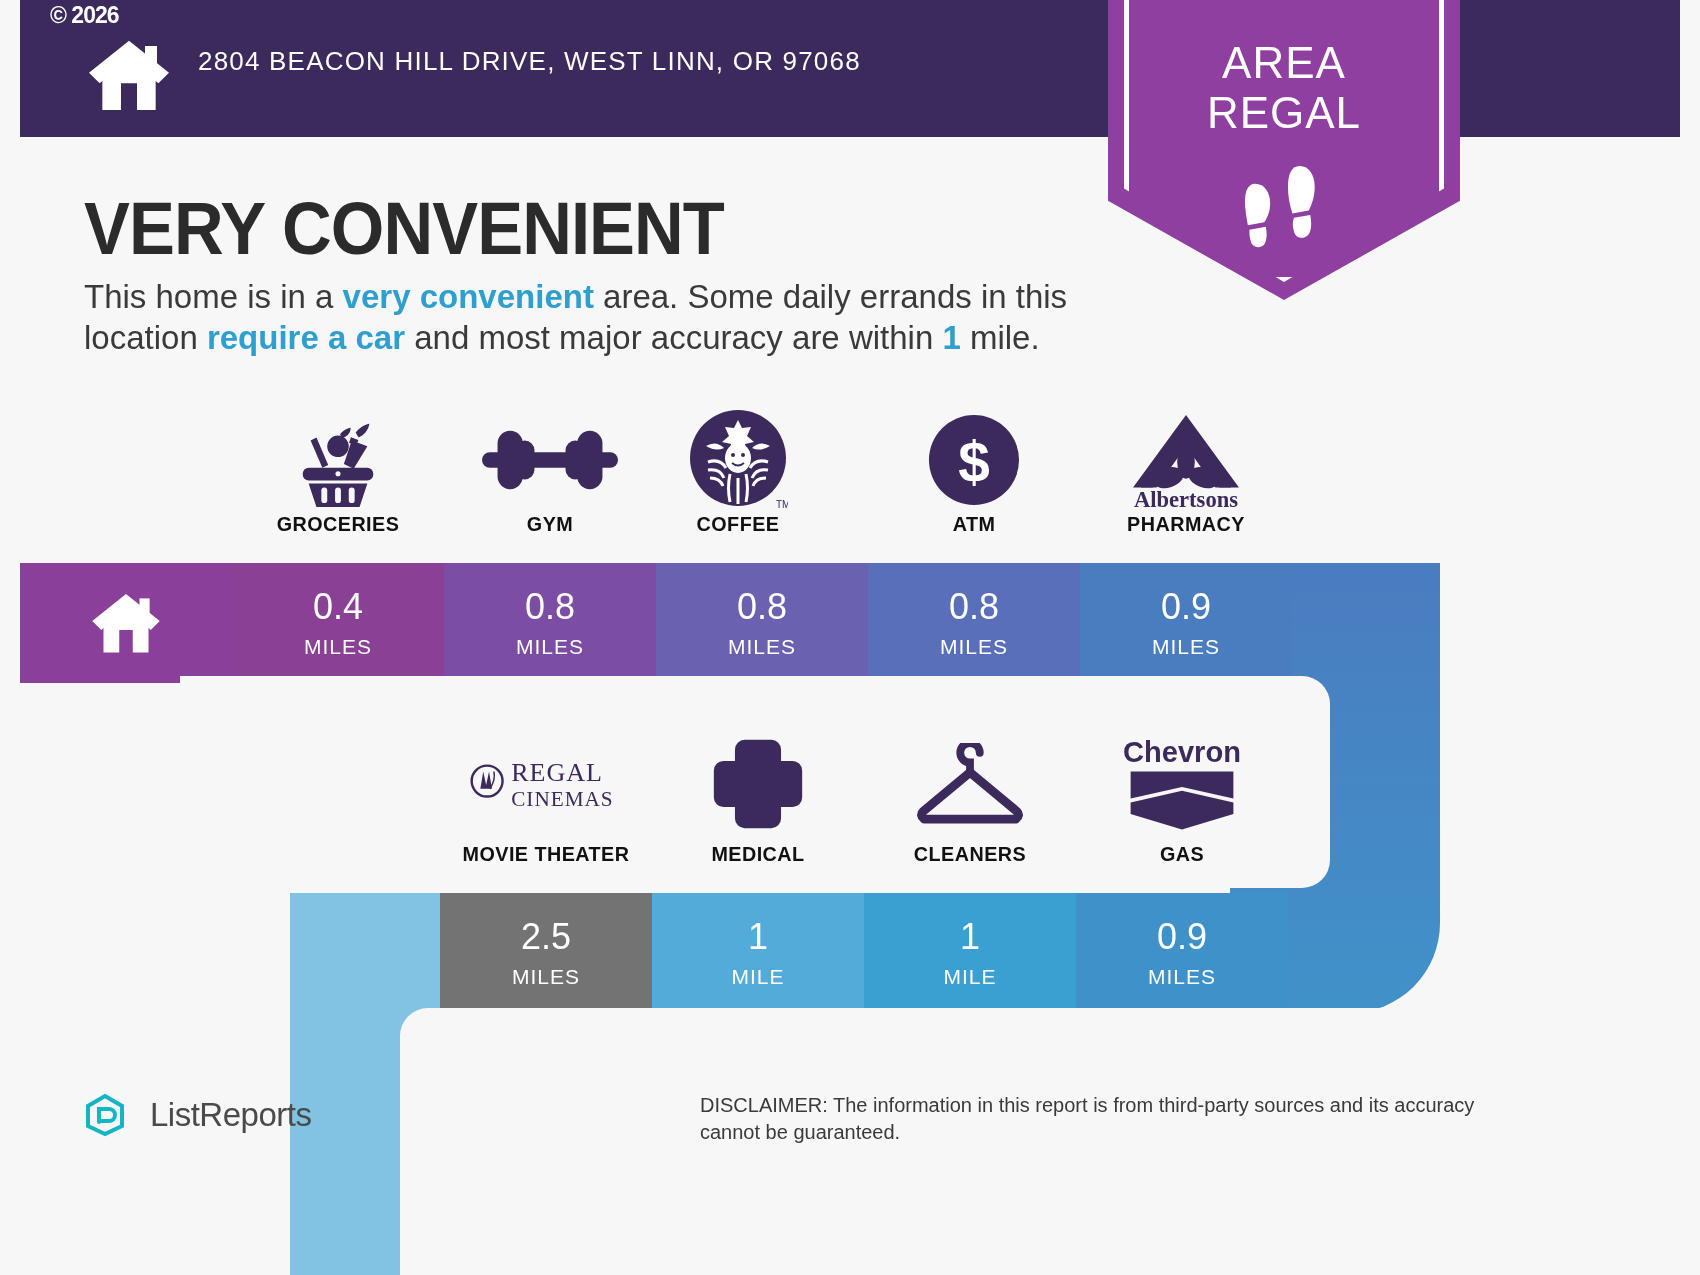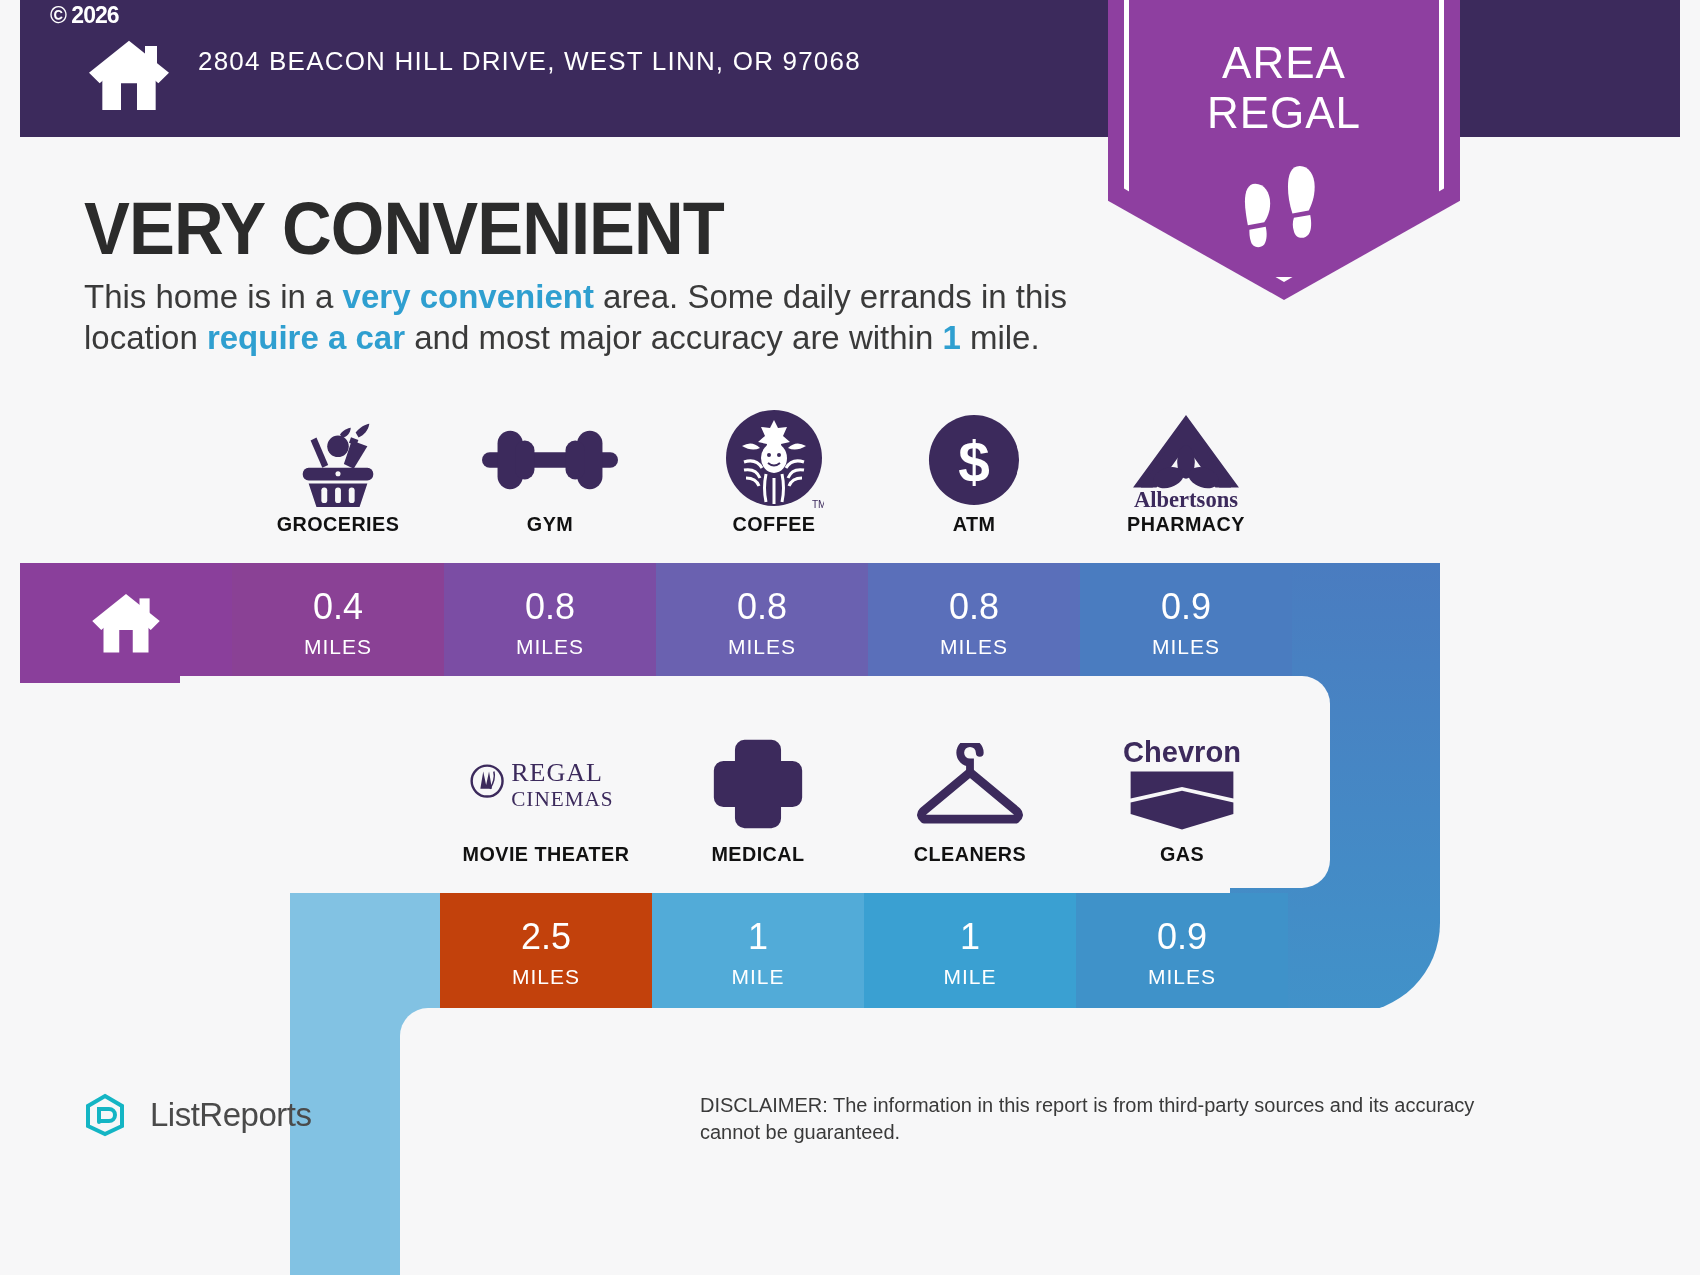--- a/index.html
+++ b/index.html
@@ -209,21 +209,21 @@
           <rect class="purp" x="0" y="34" width="140" height="16" rx="8"></rect>
           <rect class="purp" x="16" y="12" width="26" height="60" rx="13"></rect>
           <rect class="purp" x="98" y="12" width="26" height="60" rx="13"></rect>
           <rect class="purp" x="34" y="22" width="20" height="40" rx="10"></rect>
           <rect class="purp" x="86" y="22" width="20" height="40" rx="10"></rect>
         </svg>
       </div>
       <div class="lbl">GYM</div>
     </div>
 
-    <div class="iconcell" style="left:436px;">
+    <div class="iconcell" style="left:400px;">
       <div class="ic">
         <svg viewBox="0 0 100 104" width="100" height="104">
           <circle class="purp" cx="50" cy="50" r="48"></circle>
           <path fill="#fff" d="M50 12 l4 8 l9 -1 l-4 9 l7 6 l-9 2 l1 9 l-8 -5 l-8 5 l1 -9 l-9 -2 l7 -6 l-4 -9 l9 1 Z"></path>
           <ellipse fill="#fff" cx="50" cy="50" rx="13" ry="15"></ellipse>
           <circle class="purp" cx="45" cy="47" r="2"></circle>
           <circle class="purp" cx="55" cy="47" r="2"></circle>
           <path fill="none" stroke="#3c2a5c" stroke-width="2" d="M44 55 q6 5 12 0"></path>
           <path fill="#fff" d="M18 38 q10 -6 18 2 q-8 4 -18 -2 Z"></path>
           <path fill="#fff" d="M82 38 q-10 -6 -18 2 q8 4 18 -2 Z"></path>
@@ -333,21 +333,21 @@
           <path class="purp" d="M12 38 L118 38 L118 66 L65 54 L12 66 Z"></path>
           <path class="purp" d="M12 70 L65 58 L118 70 L118 82 L65 98 L12 82 Z"></path>
         </svg>
       </div>
       <div class="lbl">GAS</div>
     </div>
   </div>
 
   <div class="bar2">
     <div class="seg" style="left:0px;width:150px;background:#82c2e3;"></div>
-    <div class="seg" style="left:150px;width:212px;background:#c2410c;">
+    <div class="seg" style="left:150px;width:212px;background:#737373;">
       <div class="val">2.5</div>
       <div class="unit">MILES</div>
     </div>
     <div class="seg" style="left:362px;width:212px;background:#52abd8;">
       <div class="val">1</div>
       <div class="unit">MILE</div>
     </div>
     <div class="seg" style="left:574px;width:212px;background:#3aa0d2;">
       <div class="val">1</div>
       <div class="unit">MILE</div>

